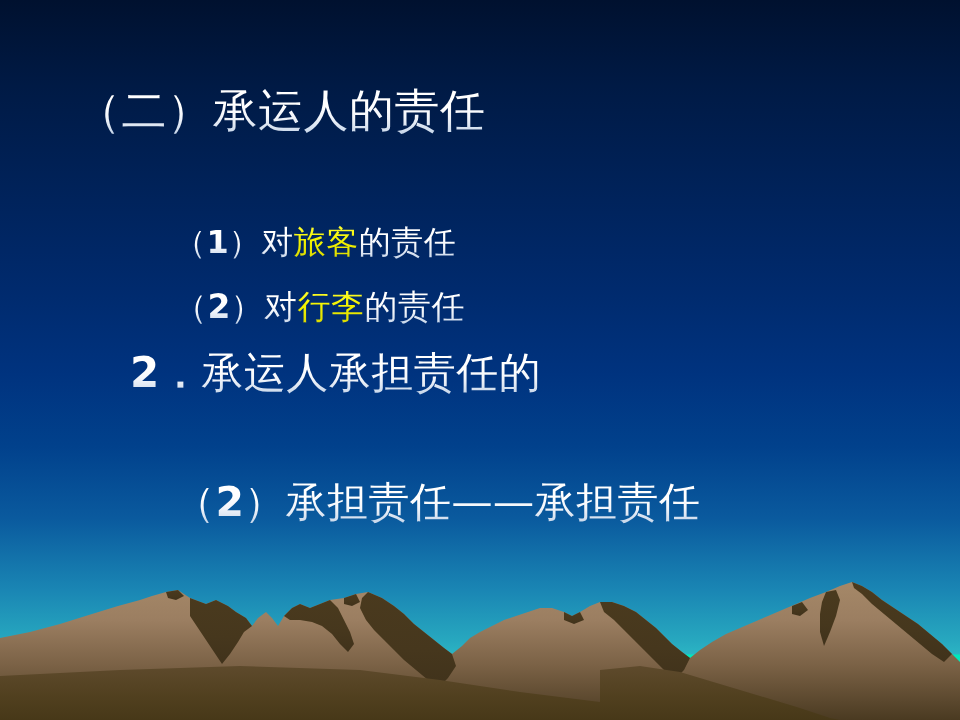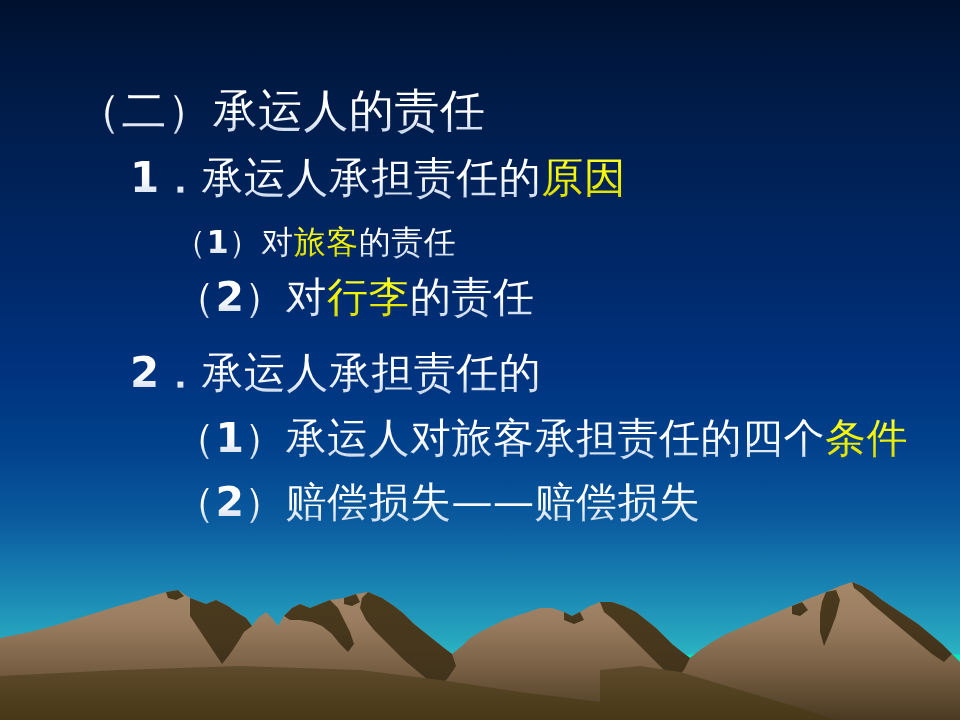--- a/index.html
+++ b/index.html
@@ -82,21 +82,21 @@
   
   .num {
     font-family: "DejaVu Sans", "Liberation Sans", sans-serif;
     font-weight: bold;
     letter-spacing: 0px;
   }
 
   #l-title { left: 76px;  top: 88px;  font-size: 45px; }
   #l-1     { left: 130px; top: 157px; font-size: 42px; }
   #l-1-1   { left: 174px; top: 226px; font-size: 32px; }
-  #l-1-2   { left: 174px; top: 277px; font-size: 41px; }
+  #l-1-2   { left: 174px; top: 290px; font-size: 33px; }
   #l-2     { left: 130px; top: 352px; font-size: 42px; }
   #l-2-1   { left: 174px; top: 418px; font-size: 41px; }
   #l-2-2   { left: 174px; top: 482px; font-size: 41px; }
 </style>
 </head>
 <body>
 
 <div id="slide">
 
   <div id="sky"></div>
@@ -190,38 +190,32 @@
     <path d="M600,150 L640,146 L680,152 L720,164 L760,176
              L800,188 L830,198 L840,200 L600,200 Z" fill="url(#gFront)"></path>
   </svg>
 
   <div id="content">
 
     <div class="line cjk" id="l-title">
       <span class="wt">（二）承运人的责任</span>
     </div>
 
-    <div class="line cjk" id="l-1">
-      <span class="wt num">1</span><span class="wt num">．</span><span class="wt">承运人承担责任的</span><span class="yt">原因</span>
-    </div>
 
     <div class="line cjk" id="l-1-1">
       <span class="wt">（</span><span class="wt num">1</span><span class="wt">）</span><span class="wt">对</span><span class="yt">旅客</span><span class="wt">的责任</span>
     </div>
 
     <div class="line cjk" id="l-1-2">
       <span class="wt">（</span><span class="wt num">2</span><span class="wt">）</span><span class="wt">对</span><span class="yt">行李</span><span class="wt">的责任</span>
     </div>
 
     <div class="line cjk" id="l-2">
       <span class="wt num">2</span><span class="wt num">．</span><span class="wt">承运人承担责任的</span>
     </div>
 
-    <div class="line cjk" id="l-2-1">
-      <span class="wt">（</span><span class="wt num">1</span><span class="wt">）</span><span class="wt">承运人对旅客承担责任的四个</span><span class="yt">条件</span>
-    </div>
 
     <div class="line cjk" id="l-2-2">
-      <span class="wt">（</span><span class="wt num">2</span><span class="wt">）</span><span class="wt">赔偿损失——赔偿损失</span>
+      <span class="wt">（</span><span class="wt num">2</span><span class="wt">）</span><span class="wt">承担责任——承担责任</span>
     </div>
 
   </div>
 </div>
 
 </body></html>

